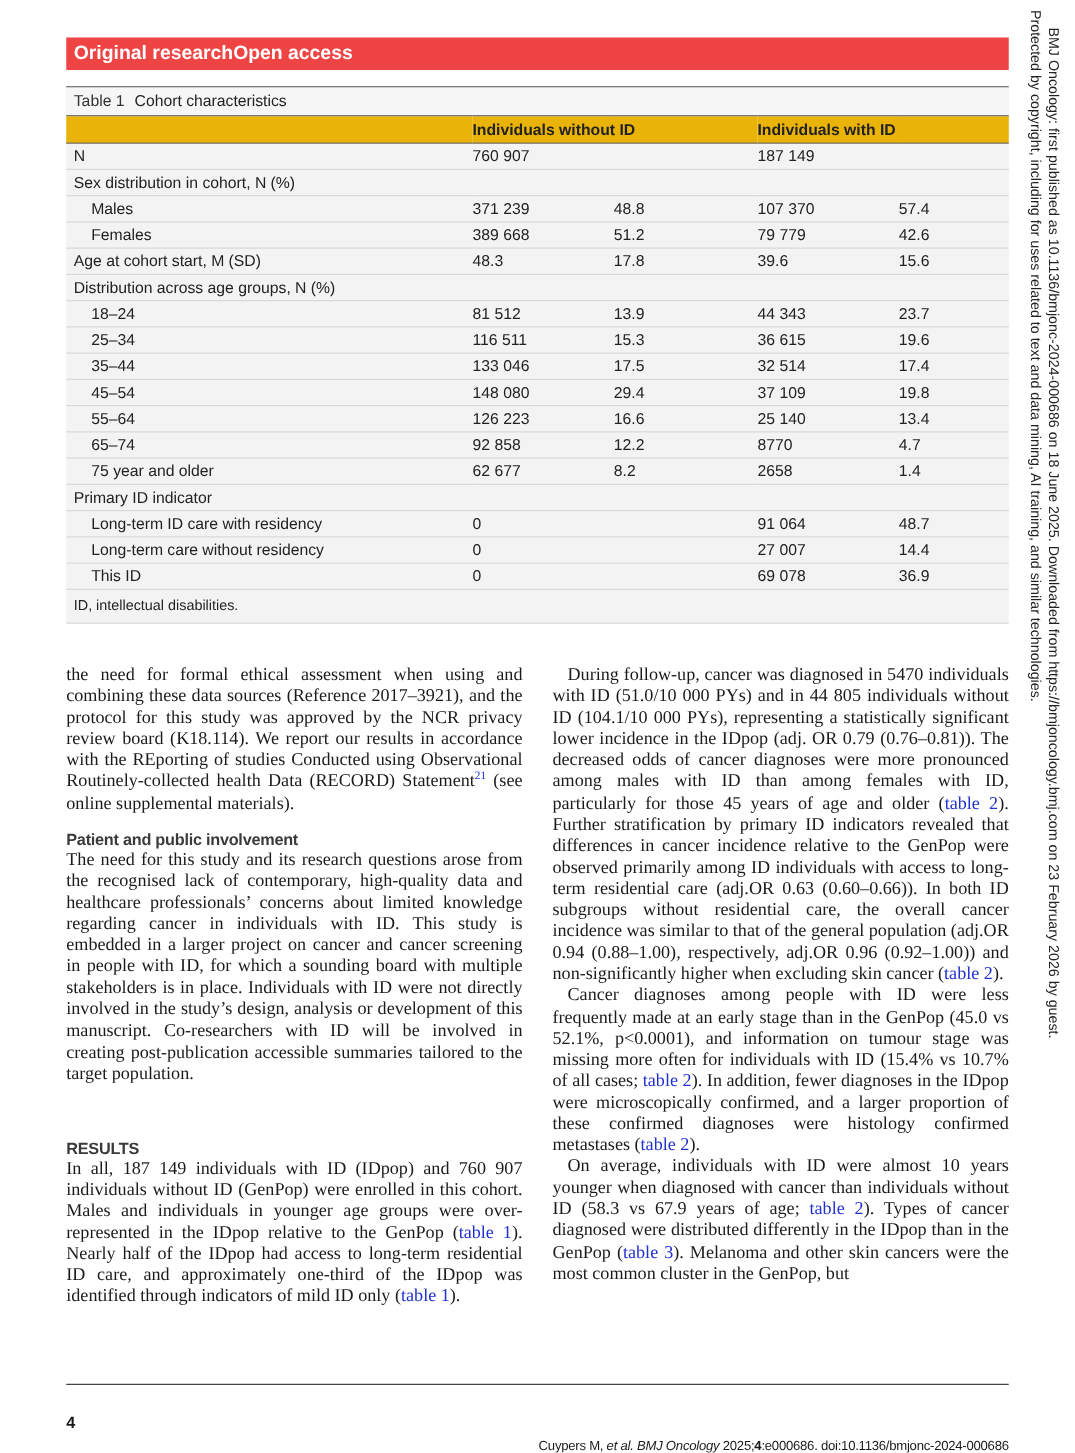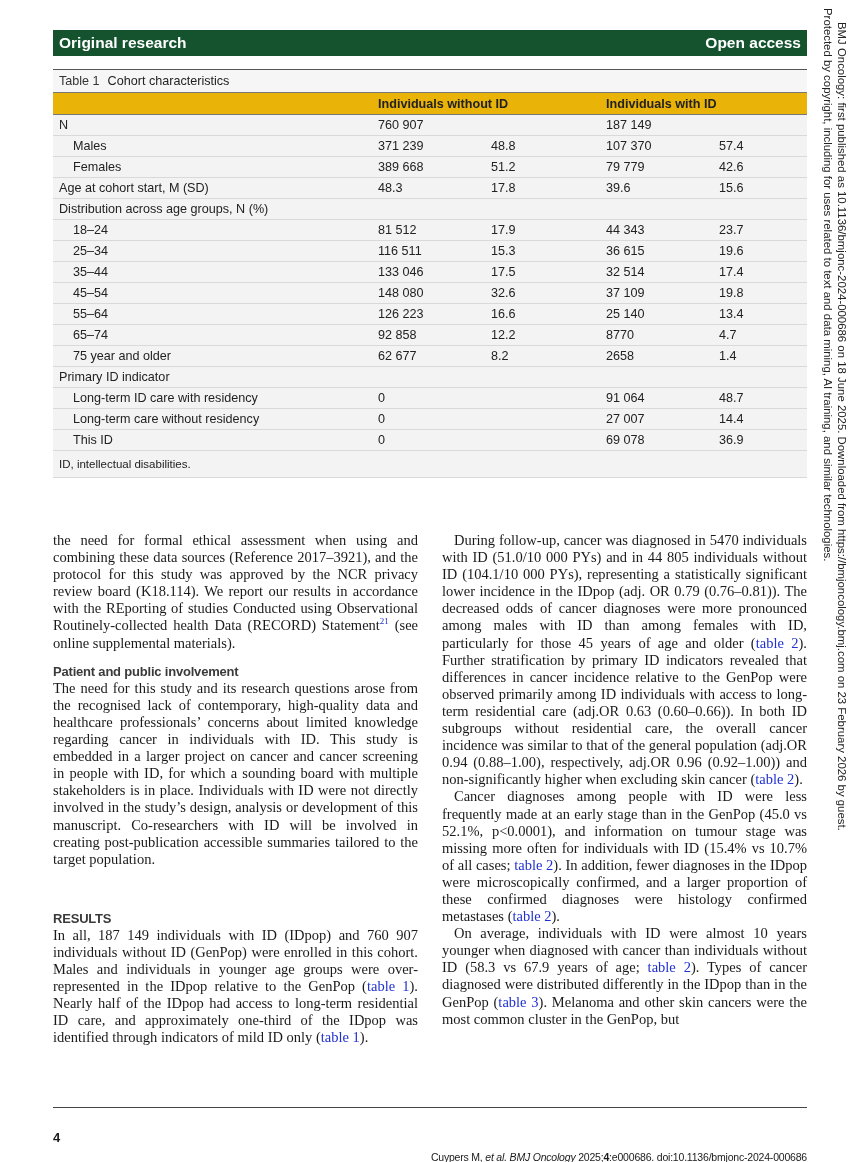--- a/index.html
+++ b/index.html
@@ -2,22 +2,22 @@
 <html><head>
 <meta charset="utf-8">
 <style>
   html, body { margin: 0; padding: 0; }
   body {
     width: 860px; height: 1162px; background: #ffffff; position: relative;
     overflow: hidden; font-family: "Liberation Serif", serif; color: #1a1a1a;
   }
   .banner {
     position: absolute; left: 53px; top: 30px; width: 754px; height: 26px;
-    background: #14532d; color: #ffffff; display: flex; align-items: center;
-    justify-content: space-between; box-sizing: border-box; padding: 0 6px;
+    background: #ef4444; color: #ffffff; display: flex; align-items: center;
+    box-sizing: border-box; padding: 0 6px;
     font-family: "Liberation Sans", sans-serif; font-weight: bold; font-size: 15.5px;
   }
   .table-wrap {
     position: absolute; left: 53px; top: 69px; width: 754px;
     border-top: 1.5px solid #555; background: #f3f3f3;
     font-family: "Liberation Sans", sans-serif; font-size: 12.6px; color: #222;
   }
   .table-caption { height: 22px; display: flex; align-items: center; padding-left: 6px; background: #f6f6f6; }
   .table-caption .lbl { font-weight: bold; color: #333; margin-right: 8px; font-weight: normal; }
   table { width: 100%; border-collapse: collapse; }
@@ -84,20 +84,27 @@
     </thead>
     <tbody id="tbody">
         <tr>
           <td class="c0">N</td>
           <td class="c1">760 907</td>
           <td class="c2"></td>
           <td class="c3">187 149</td>
           <td class="c4"></td>
         </tr>
         <tr>
+          <td class="c0">Sex distribution in cohort, N (%)</td>
+          <td class="c1"></td>
+          <td class="c2"></td>
+          <td class="c3"></td>
+          <td class="c4"></td>
+        </tr>
+        <tr>
           <td class="c0 indent">Males</td>
           <td class="c1">371 239</td>
           <td class="c2">48.8</td>
           <td class="c3">107 370</td>
           <td class="c4">57.4</td>
         </tr>
         <tr>
           <td class="c0 indent">Females</td>
           <td class="c1">389 668</td>
           <td class="c2">51.2</td>
@@ -114,42 +121,42 @@
         <tr>
           <td class="c0">Distribution across age groups, N (%)</td>
           <td class="c1"></td>
           <td class="c2"></td>
           <td class="c3"></td>
           <td class="c4"></td>
         </tr>
         <tr>
           <td class="c0 indent">18–24</td>
           <td class="c1">81 512</td>
-          <td class="c2">17.9</td>
+          <td class="c2">13.9</td>
           <td class="c3">44 343</td>
           <td class="c4">23.7</td>
         </tr>
         <tr>
           <td class="c0 indent">25–34</td>
           <td class="c1">116 511</td>
           <td class="c2">15.3</td>
           <td class="c3">36 615</td>
           <td class="c4">19.6</td>
         </tr>
         <tr>
           <td class="c0 indent">35–44</td>
           <td class="c1">133 046</td>
           <td class="c2">17.5</td>
           <td class="c3">32 514</td>
           <td class="c4">17.4</td>
         </tr>
         <tr>
           <td class="c0 indent">45–54</td>
           <td class="c1">148 080</td>
-          <td class="c2">32.6</td>
+          <td class="c2">29.4</td>
           <td class="c3">37 109</td>
           <td class="c4">19.8</td>
         </tr>
         <tr>
           <td class="c0 indent">55–64</td>
           <td class="c1">126 223</td>
           <td class="c2">16.6</td>
           <td class="c3">25 140</td>
           <td class="c4">13.4</td>
         </tr>

